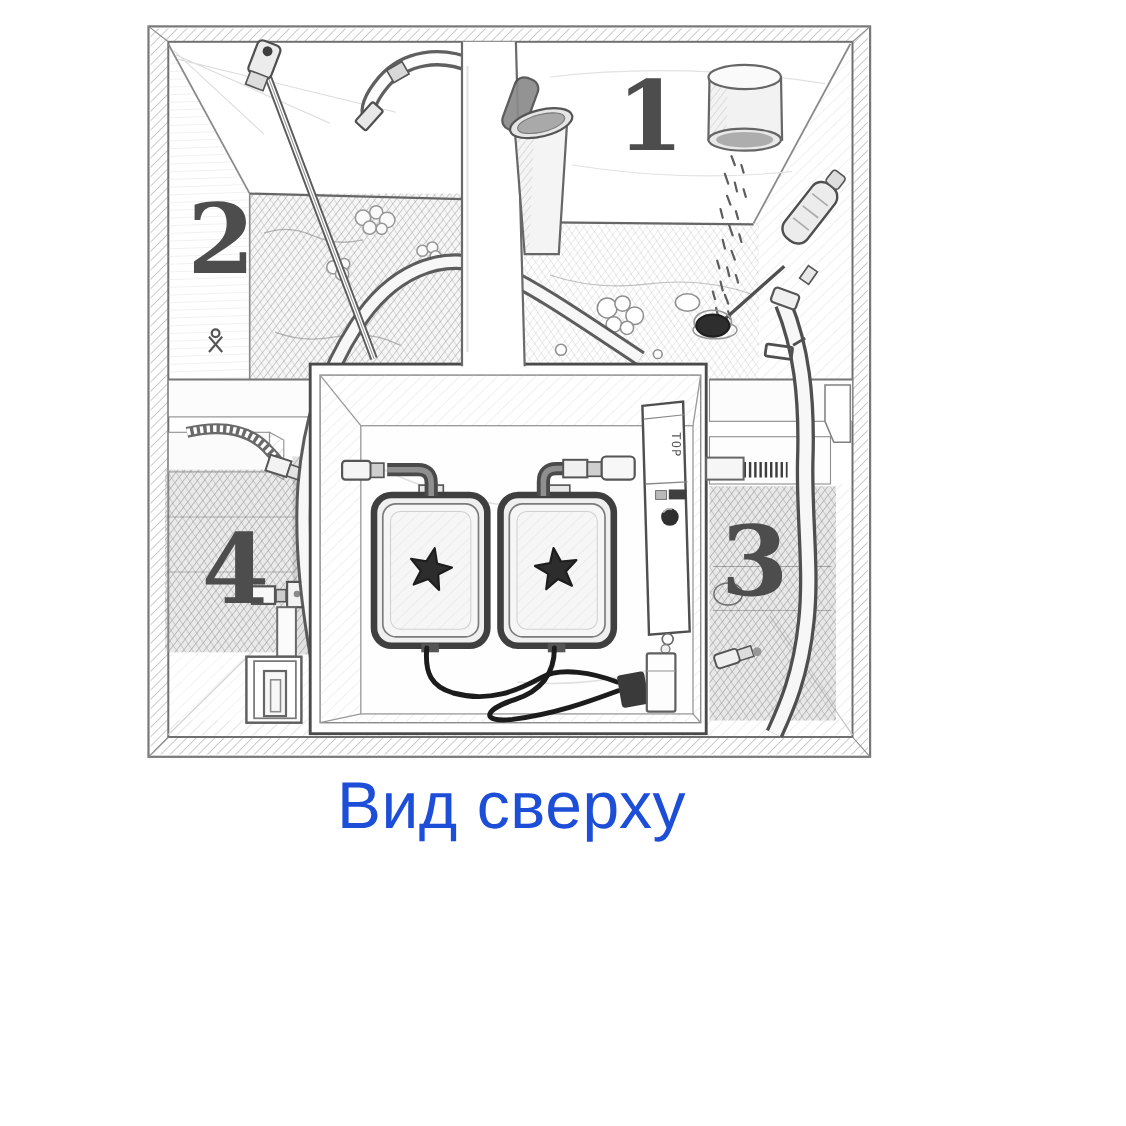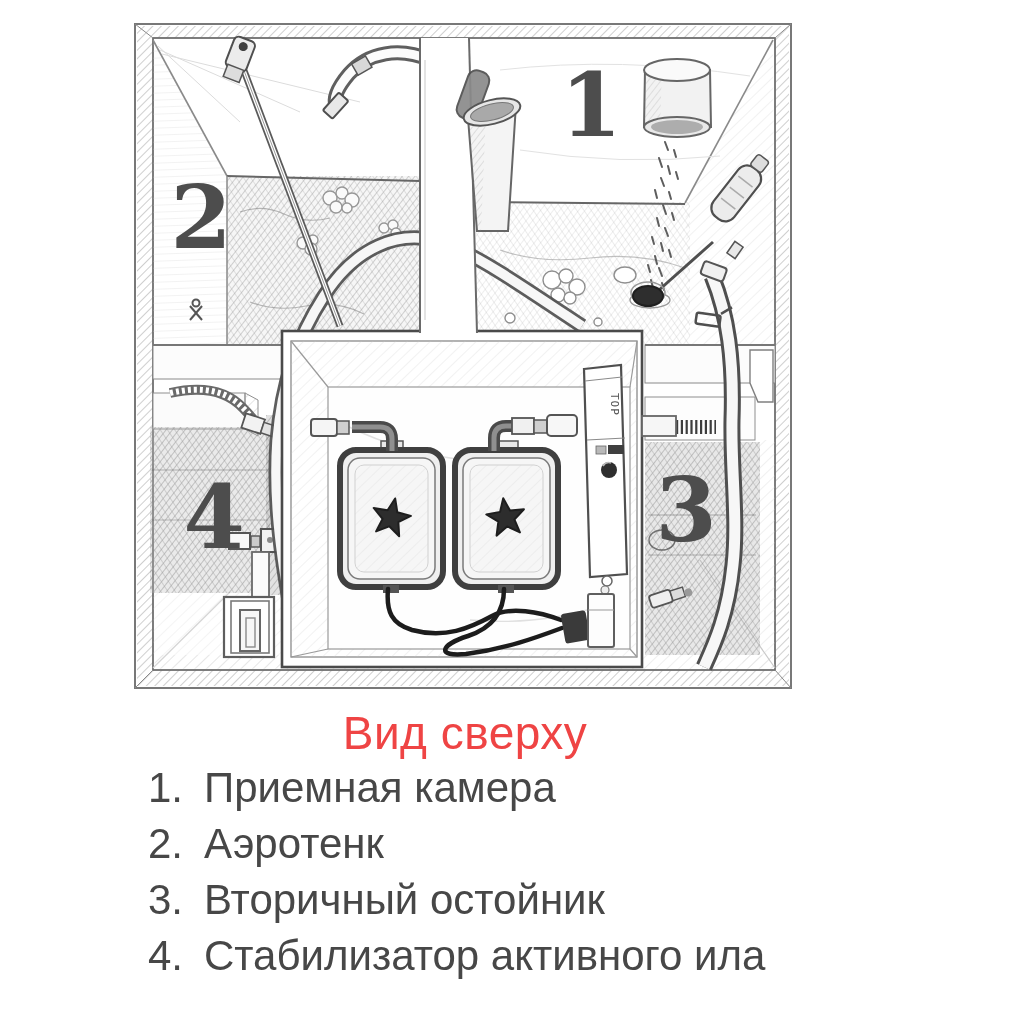--- a/index.html
+++ b/index.html
@@ -3,21 +3,21 @@
 <meta charset="utf-8">
 <style>
   html,body{margin:0;padding:0;background:#ffffff;}
   .stage{position:relative;width:1024px;height:1024px;background:#fff;overflow:hidden;
          font-family:"Liberation Sans",sans-serif;}
   .sketch{position:absolute;left:0;top:0;width:1024px;height:700px;}
   .chamber-num{position:absolute;width:90px;text-align:center;
     font-family:"DejaVu Serif",serif;font-weight:bold;font-size:88px;line-height:88px;
     color:#4d4d4d;user-select:none;}
   .figure-caption{position:absolute;left:465px;top:707px;transform:translateX(-50%);
-    white-space:nowrap;font-size:46px;line-height:52px;color:#ef4444;letter-spacing:.5px;}
+    white-space:nowrap;font-size:60px;line-height:52px;color:#1d4ed8;letter-spacing:.5px;}
   .legend{position:absolute;left:148px;top:760px;margin:0;padding:0;list-style:none;}
   .legend li{height:56px;line-height:56px;font-size:42px;color:#474747;white-space:nowrap;}
   .legend .num{display:inline-block;width:56px;}
 </style>
 </head>
 <body>
 
 <div class="stage">
 
 <svg class="sketch" viewBox="0 0 1024 700" aria-hidden="true">
@@ -330,28 +330,14 @@
   </g>
 </svg>
 
 <div class="chamber-num" style="left:546px;top:61px;">1</div>
 <div class="chamber-num" style="left:156px;top:173px;">2</div>
 <div class="chamber-num" style="left:641px;top:466px;">3</div>
 <div class="chamber-num" style="left:169px;top:473px;">4</div>
 
 <div class="figure-caption">Вид сверху</div>
 
-<ol class="legend">
-  <li>
-    <span class="num">1.</span><span>Приемная камера</span>
-  </li>
-  <li>
-    <span class="num">2.</span><span>Аэротенк</span>
-  </li>
-  <li>
-    <span class="num">3.</span><span>Вторичный остойник</span>
-  </li>
-  <li>
-    <span class="num">4.</span><span>Стабилизатор активного ила</span>
-  </li>
-</ol>
 
 </div>
 
 </body></html>

